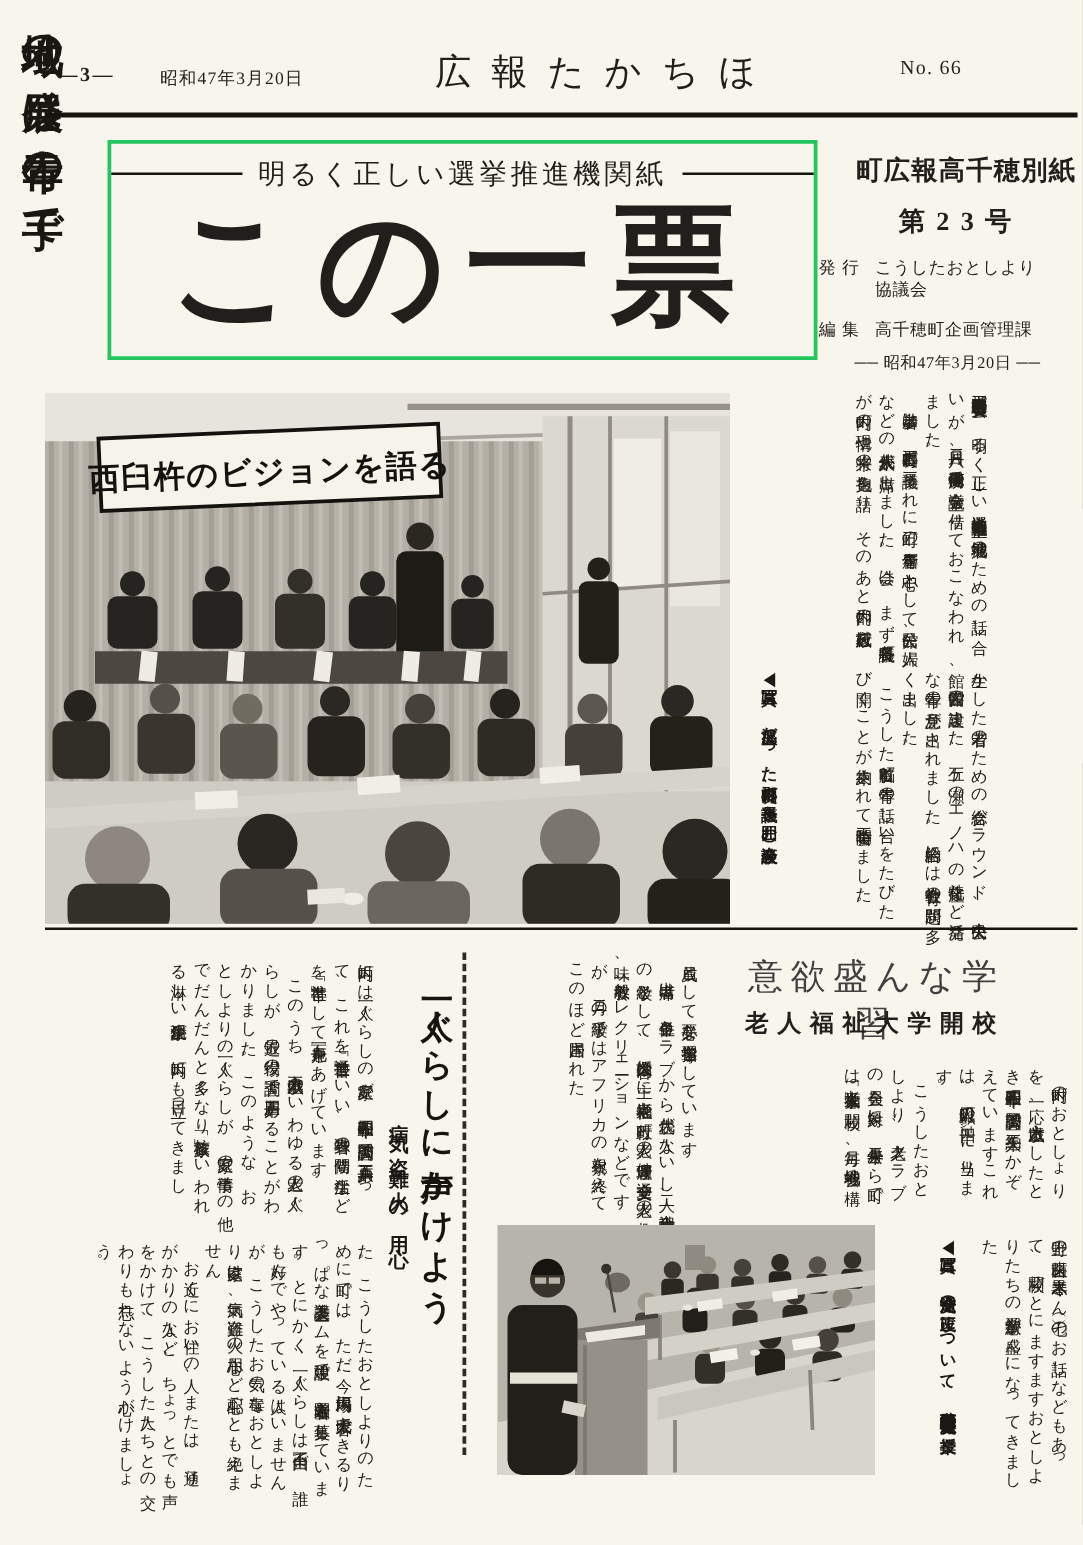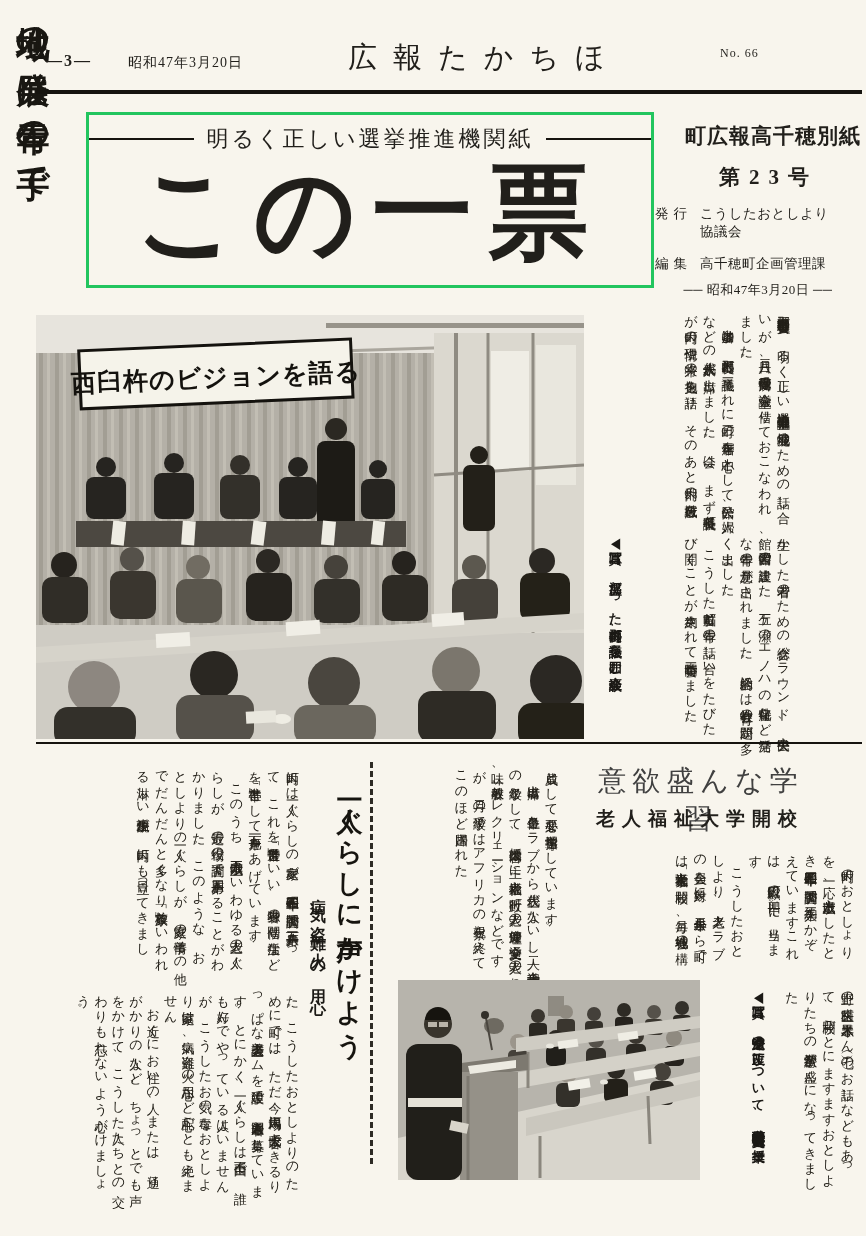--- a/index.html
+++ b/index.html
@@ -5,21 +5,21 @@
   html,body{margin:0;padding:0;background:#d8d4ca;}
   .page{
     position:relative;width:866px;height:1236px;margin:0 auto;
     background:#f8f5ed;color:#211f1b;overflow:hidden;
     font-family:"Liberation Serif", serif;
   }
   
   .hdr-pageno{position:absolute;left:46px;top:52px;font-size:16px;font-weight:bold;letter-spacing:2px;}
   .hdr-date{position:absolute;left:128px;top:54px;font-size:14px;letter-spacing:1px;}
   .hdr-title{position:absolute;left:348px;top:38px;font-size:29px;letter-spacing:16px;font-weight:500;}
-  .hdr-issue{position:absolute;left:720px;top:46px;font-size:12px;letter-spacing:1px;}
+  .hdr-issue{position:absolute;left:720px;top:46px;font-size:16px;letter-spacing:1px;}
   .rule-thick{position:absolute;left:36px;top:90px;width:826px;height:4px;background:#16140f;}
   .rule-thin{position:absolute;left:36px;top:742px;width:826px;height:2px;background:#16140f;}
 
   
   .mh-box{position:absolute;left:86px;top:112px;width:562px;height:170px;border:3px solid #22c55e;background:#f8f5ed;}
   .mh-slogan-row{display:flex;align-items:center;margin-top:9px;}
   .mh-slogan-line{flex:1;height:2px;background:#16140f;}
   .mh-slogan{font-size:22px;letter-spacing:3px;padding:0 12px;white-space:nowrap;}
   .mh-title{
     text-align:center;font-size:100px;font-weight:bold;letter-spacing:16px;

